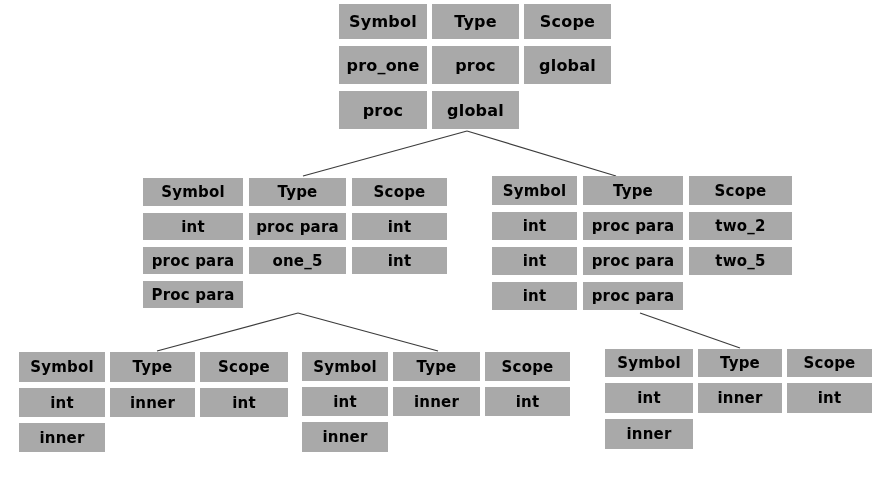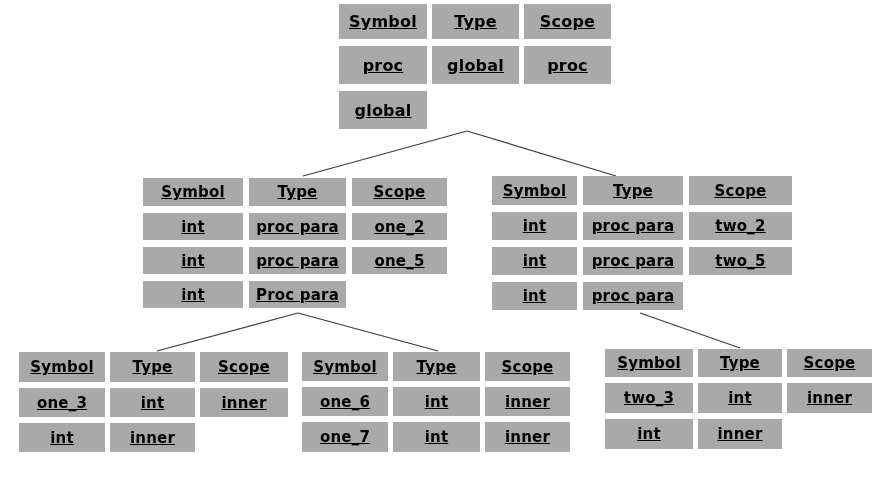--- a/index.html
+++ b/index.html
@@ -18,21 +18,20 @@
     width: 884px; height: 479px;
     pointer-events: none;
   }
   .connector { stroke: var(--line, #3c3c3c); stroke-width: 1.2; }
   .sym-table { position: absolute; display: grid; }
   .cell {
     background: var(--cell-bg, #a9a9a9);
     display: flex; align-items: center; justify-content: center;
     white-space: nowrap;
     letter-spacing: 0.2px;
-    text-decoration: underline;
   }
   
   .t0 { left: 339px; top: 4px;  grid-template-columns: 88px 87px 87px;  grid-template-rows: 35px 38px 38px;       gap: 7px 5px; font-size: 16px; }
   .t1 { left: 143px; top: 178px; grid-template-columns: 100px 97px 95px; grid-template-rows: 28px 27px 27px 27px;  gap: 7px 6px; font-size: 15px; }
   .t2 { left: 492px; top: 176px; grid-template-columns: 85px 100px 103px;grid-template-rows: 29px 28px 28px 28px;  gap: 7px 6px; font-size: 15px; }
   .t3 { left: 19px;  top: 352px; grid-template-columns: 86px 85px 88px;  grid-template-rows: 30px 29px 29px;       gap: 6px 5px; font-size: 15px; }
   .t4 { left: 302px; top: 352px; grid-template-columns: 86px 87px 85px;  grid-template-rows: 29px 29px 30px;       gap: 6px 5px; font-size: 15px; }
   .t5 { left: 605px; top: 349px; grid-template-columns: 88px 84px 85px;  grid-template-rows: 28px 30px 30px;       gap: 6px 5px; font-size: 15px; }
 </style>
 </head>
@@ -45,32 +44,32 @@
     <line class="connector" x1="467" y1="131" x2="616" y2="176"></line>
     <line class="connector" x1="298" y1="313" x2="157" y2="351"></line>
     <line class="connector" x1="298" y1="313" x2="438" y2="351"></line>
     <line class="connector" x1="640" y1="313" x2="740" y2="348"></line>
   </svg>
 
   <div class="sym-table t0">
       <div class="cell">Symbol</div>
       <div class="cell">Type</div>
       <div class="cell">Scope</div>
+      <div class="cell">pro_one</div>
       <div class="cell">proc</div>
       <div class="cell">global</div>
       <div class="cell">proc</div>
       <div class="cell">global</div>
     </div>
   <div class="sym-table t1">
       <div class="cell">Symbol</div>
       <div class="cell">Type</div>
       <div class="cell">Scope</div>
       <div class="cell">int</div>
       <div class="cell">proc para</div>
-      <div class="cell">one_2</div>
       <div class="cell">int</div>
       <div class="cell">proc para</div>
       <div class="cell">one_5</div>
       <div class="cell">int</div>
       <div class="cell">Proc para</div>
     </div>
   <div class="sym-table t2">
       <div class="cell">Symbol</div>
       <div class="cell">Type</div>
       <div class="cell">Scope</div>
@@ -80,41 +79,37 @@
       <div class="cell">int</div>
       <div class="cell">proc para</div>
       <div class="cell">two_5</div>
       <div class="cell">int</div>
       <div class="cell">proc para</div>
     </div>
   <div class="sym-table t3">
       <div class="cell">Symbol</div>
       <div class="cell">Type</div>
       <div class="cell">Scope</div>
-      <div class="cell">one_3</div>
       <div class="cell">int</div>
       <div class="cell">inner</div>
       <div class="cell">int</div>
       <div class="cell">inner</div>
     </div>
   <div class="sym-table t4">
       <div class="cell">Symbol</div>
       <div class="cell">Type</div>
       <div class="cell">Scope</div>
-      <div class="cell">one_6</div>
       <div class="cell">int</div>
       <div class="cell">inner</div>
-      <div class="cell">one_7</div>
       <div class="cell">int</div>
       <div class="cell">inner</div>
     </div>
   <div class="sym-table t5">
       <div class="cell">Symbol</div>
       <div class="cell">Type</div>
       <div class="cell">Scope</div>
-      <div class="cell">two_3</div>
       <div class="cell">int</div>
       <div class="cell">inner</div>
       <div class="cell">int</div>
       <div class="cell">inner</div>
     </div>
 
 </div>
 
 </body></html>

